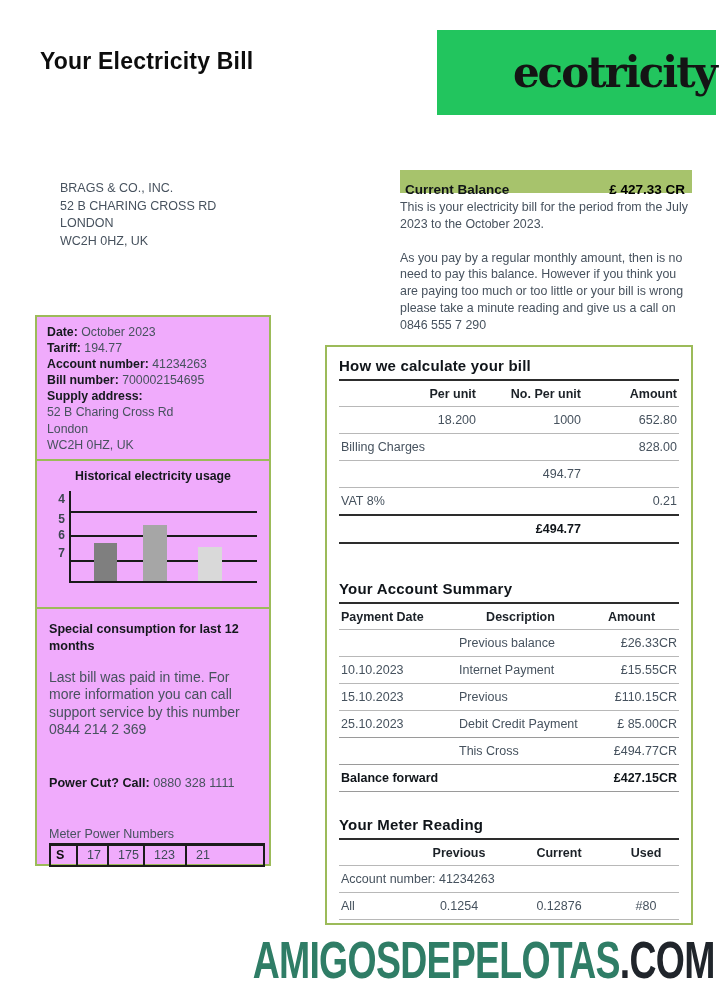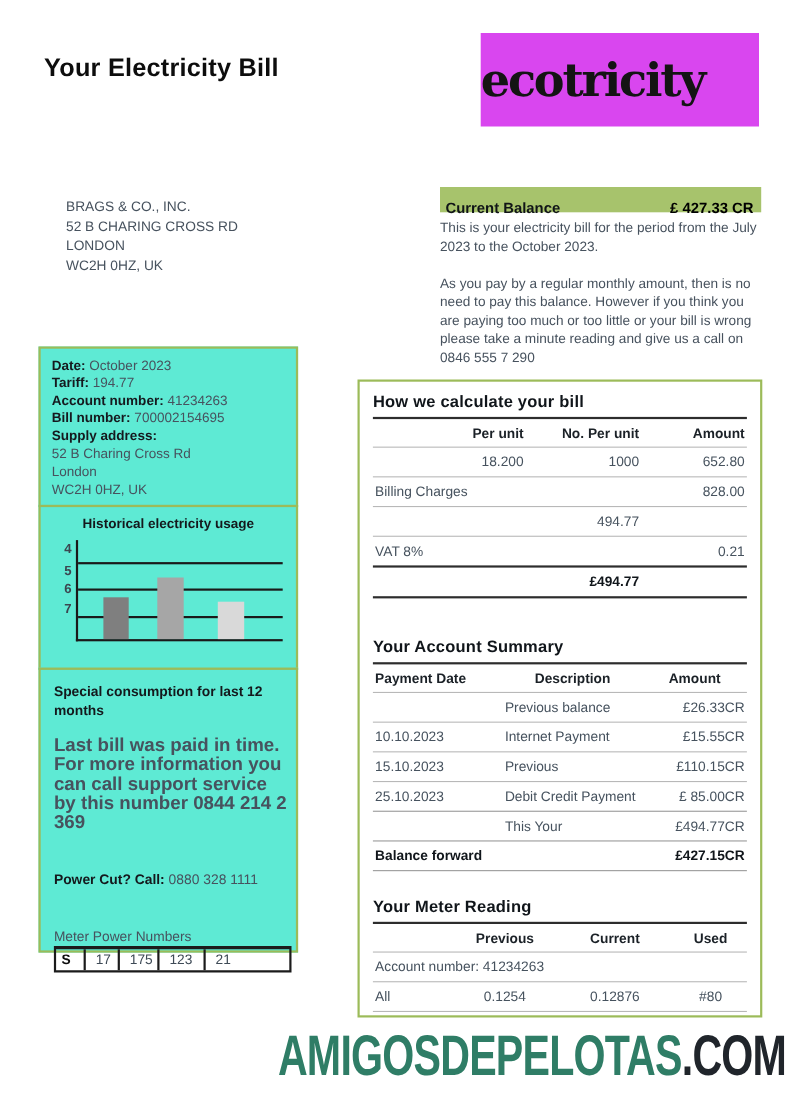--- a/index.html
+++ b/index.html
@@ -5,56 +5,56 @@
   * { margin:0; padding:0; box-sizing:border-box; }
   html,body { background:#ffffff; }
   .page {
     position:relative; width:720px; height:1000px; margin:0 auto;
     background:#ffffff; overflow:hidden;
     font-family:"Liberation Sans", sans-serif;
   }
 
   
   .doc-title { position:absolute; left:40px; top:48px; font-size:23px; font-weight:bold; color:#0d0d0d; letter-spacing:0.2px; }
-  .logo-box { position:absolute; left:437px; top:30px; width:253px; height:85px; background:#d946ef; display:flex; align-items:center; justify-content:flex-start; }
+  .logo-box { position:absolute; left:437px; top:30px; width:279px; height:85px; background:#22c55e; display:flex; align-items:center; justify-content:flex-end; }
   .logo-text { font-family:"DejaVu Serif", serif; font-weight:bold; font-size:42px; color:#141414; letter-spacing:-2px; }
 
   
   .recipient { position:absolute; left:60px; top:180px; font-size:12.5px; line-height:17.5px; color:#47525e; }
 
   
   .balance-wrap { position:absolute; left:400px; top:170px; width:292px; }
   .balance-bar { display:flex; justify-content:space-between; align-items:center; background:#a7c36c; height:23px; padding:16px 7px 0 5px; }
   .balance-bar .lbl { font-size:13.5px; font-weight:bold; color:#101417; }
   .balance-bar .amt { font-size:13.5px; font-weight:bold; color:#000000; }
   .balance-para { margin-top:6px; font-size:12.4px; line-height:16.8px; color:#47525e; }
   .balance-para + .balance-para { margin-top:17px; }
 
   
   .left-col { position:absolute; left:35px; top:315px; width:236px; }
-  .gbox { border:2px solid #9cbb59; background:#5eead4; }
+  .gbox { border:2px solid #9cbb59; background:#f0abfc; }
   .gbox + .gbox { margin-top:-2px; }
 
   .info-box { padding:7px 10px 6px 10px; }
   .info-line { font-size:12.3px; line-height:16.1px; color:#47525e; }
   .info-line b { color:#15191e; }
 
   .chart-box { height:150px; padding-top:8px; }
   .chart-title { text-align:center; font-size:12.3px; font-weight:bold; color:#14181c; }
   .plot { position:relative; margin:8px 0 0 32px; width:188px; height:92px; border-left:2px solid #1a1a1a; border-bottom:2px solid #1a1a1a; }
   .gridline { position:absolute; left:0; width:100%; height:2px; background:#1a1a1a; }
   .ylab { position:absolute; left:-20px; width:14px; text-align:right; font-size:12px; font-weight:bold; color:#3c4650; line-height:12px; }
   .bar { position:absolute; bottom:0; }
   .bar1 { left:23px; width:23px; }
   .bar2 { left:72px; width:24px; }
   .bar3 { left:127px; width:24px; }
 
   .box3 { height:259px; padding:12px 12px 0 12px; }
   .special-heading { font-size:12.6px; font-weight:bold; line-height:17px; color:#14181c; width:205px; }
-  .special-body { margin-top:14px; font-size:17px; line-height:17.5px; color:#47525e; width:212px;font-weight:bold; }
+  .special-body { margin-top:14px; font-size:14px; line-height:17.5px; color:#47525e; width:212px; }
   .powercut { margin-top:37px; font-size:12.6px; color:#47525e; }
   .powercut b { color:#14181c; }
   .meter-label { margin-top:37px; font-size:12.5px; color:#47525e; }
   .meter-table { display:flex; margin-top:2px; width:216px; border:2px solid #1b1b1b; border-top-width:3px; }
   .mcell { font-size:12.5px; color:#3e4a56; padding:2px 0 3px 9px; border-right:2px solid #1b1b1b; }
   .mcell:last-child { border-right:none; }
   .mc0 { width:27px; font-weight:bold; color:#0d0d0d; padding-left:5px; }
   .mc1 { width:31px; } .mc2 { width:36px; } .mc3 { width:42px; } .mc4 { width:56px; }
 
   
@@ -208,21 +208,21 @@
         <div class="dcell">Previous</div>
         <div class="dcell ra">£110.15CR</div>
       </div>
       <div class="grid3 med">
         <div class="dcell">25.10.2023</div>
         <div class="dcell">Debit Credit Payment</div>
         <div class="dcell ra">£ 85.00CR</div>
       </div>
       <div class="grid3 med">
         <div class="dcell"></div>
-        <div class="dcell">This Your</div>
+        <div class="dcell">This Cross</div>
         <div class="dcell ra">£494.77CR</div>
       </div>
       <div class="grid3 med bold-row">
         <div class="dcell">Balance  forward</div>
         <div class="dcell"></div>
         <div class="dcell ra">£427.15CR</div>
       </div>
     </div>
 
     <div class="sec3">

